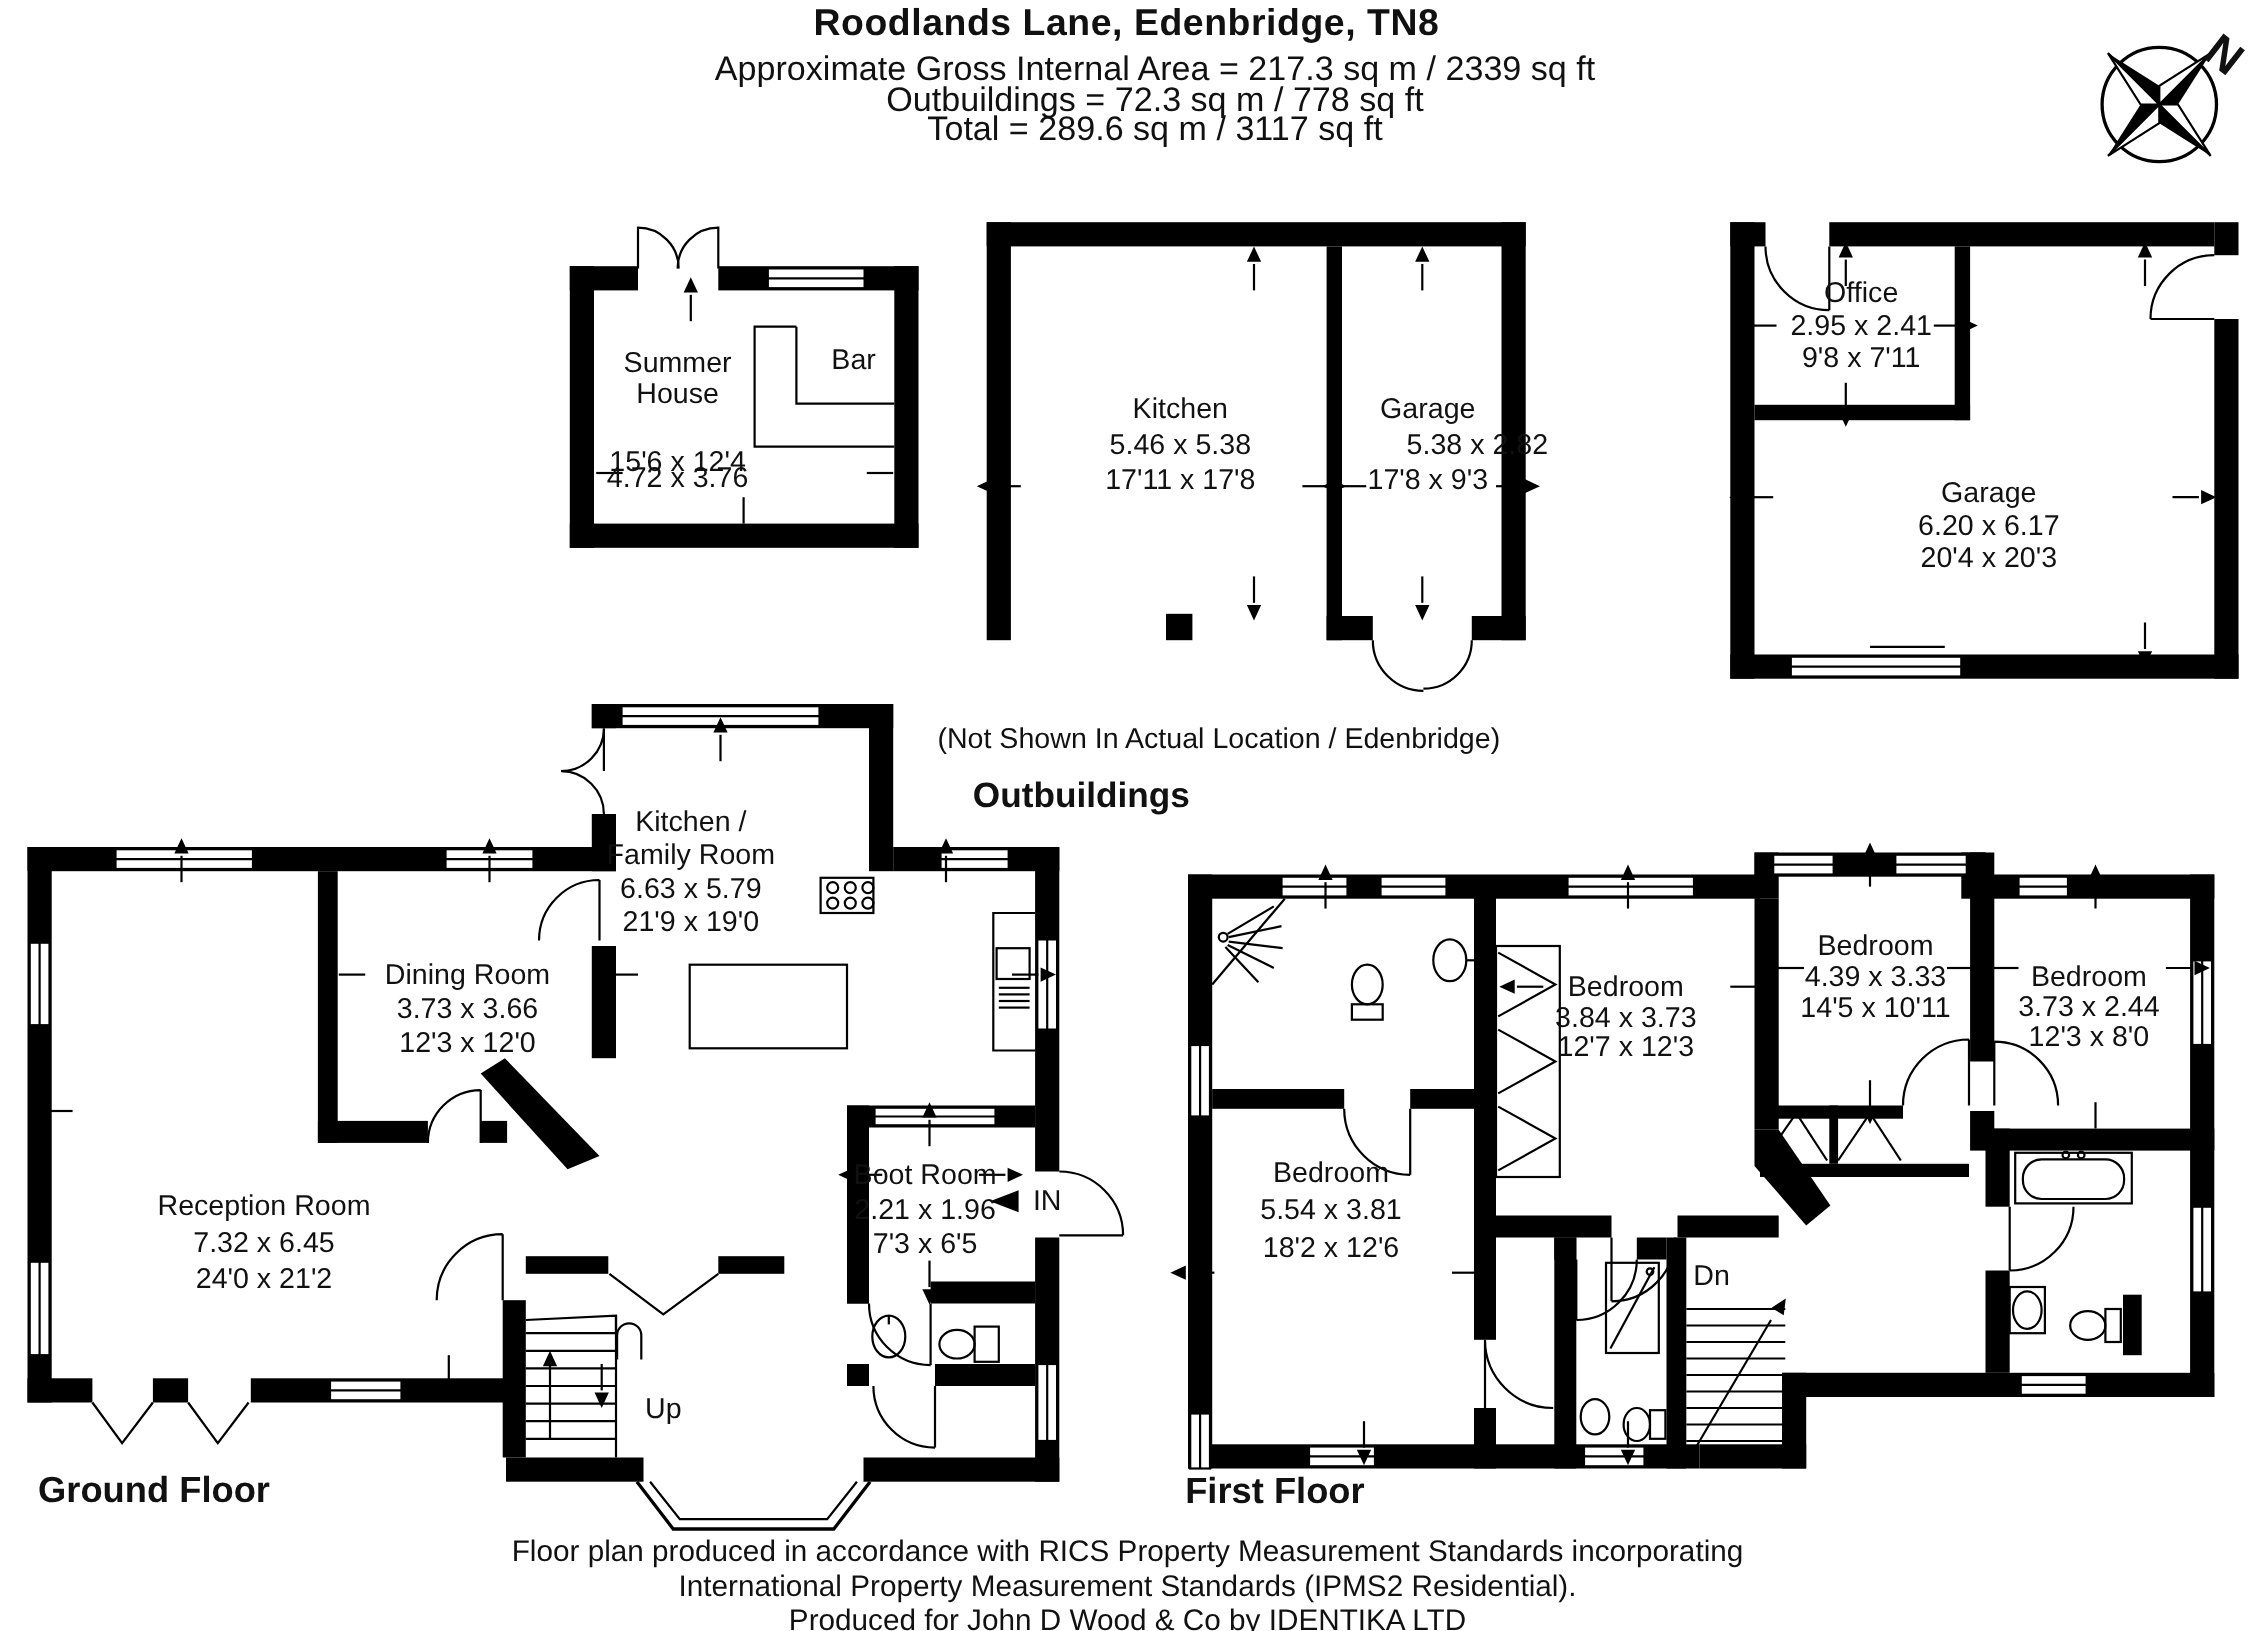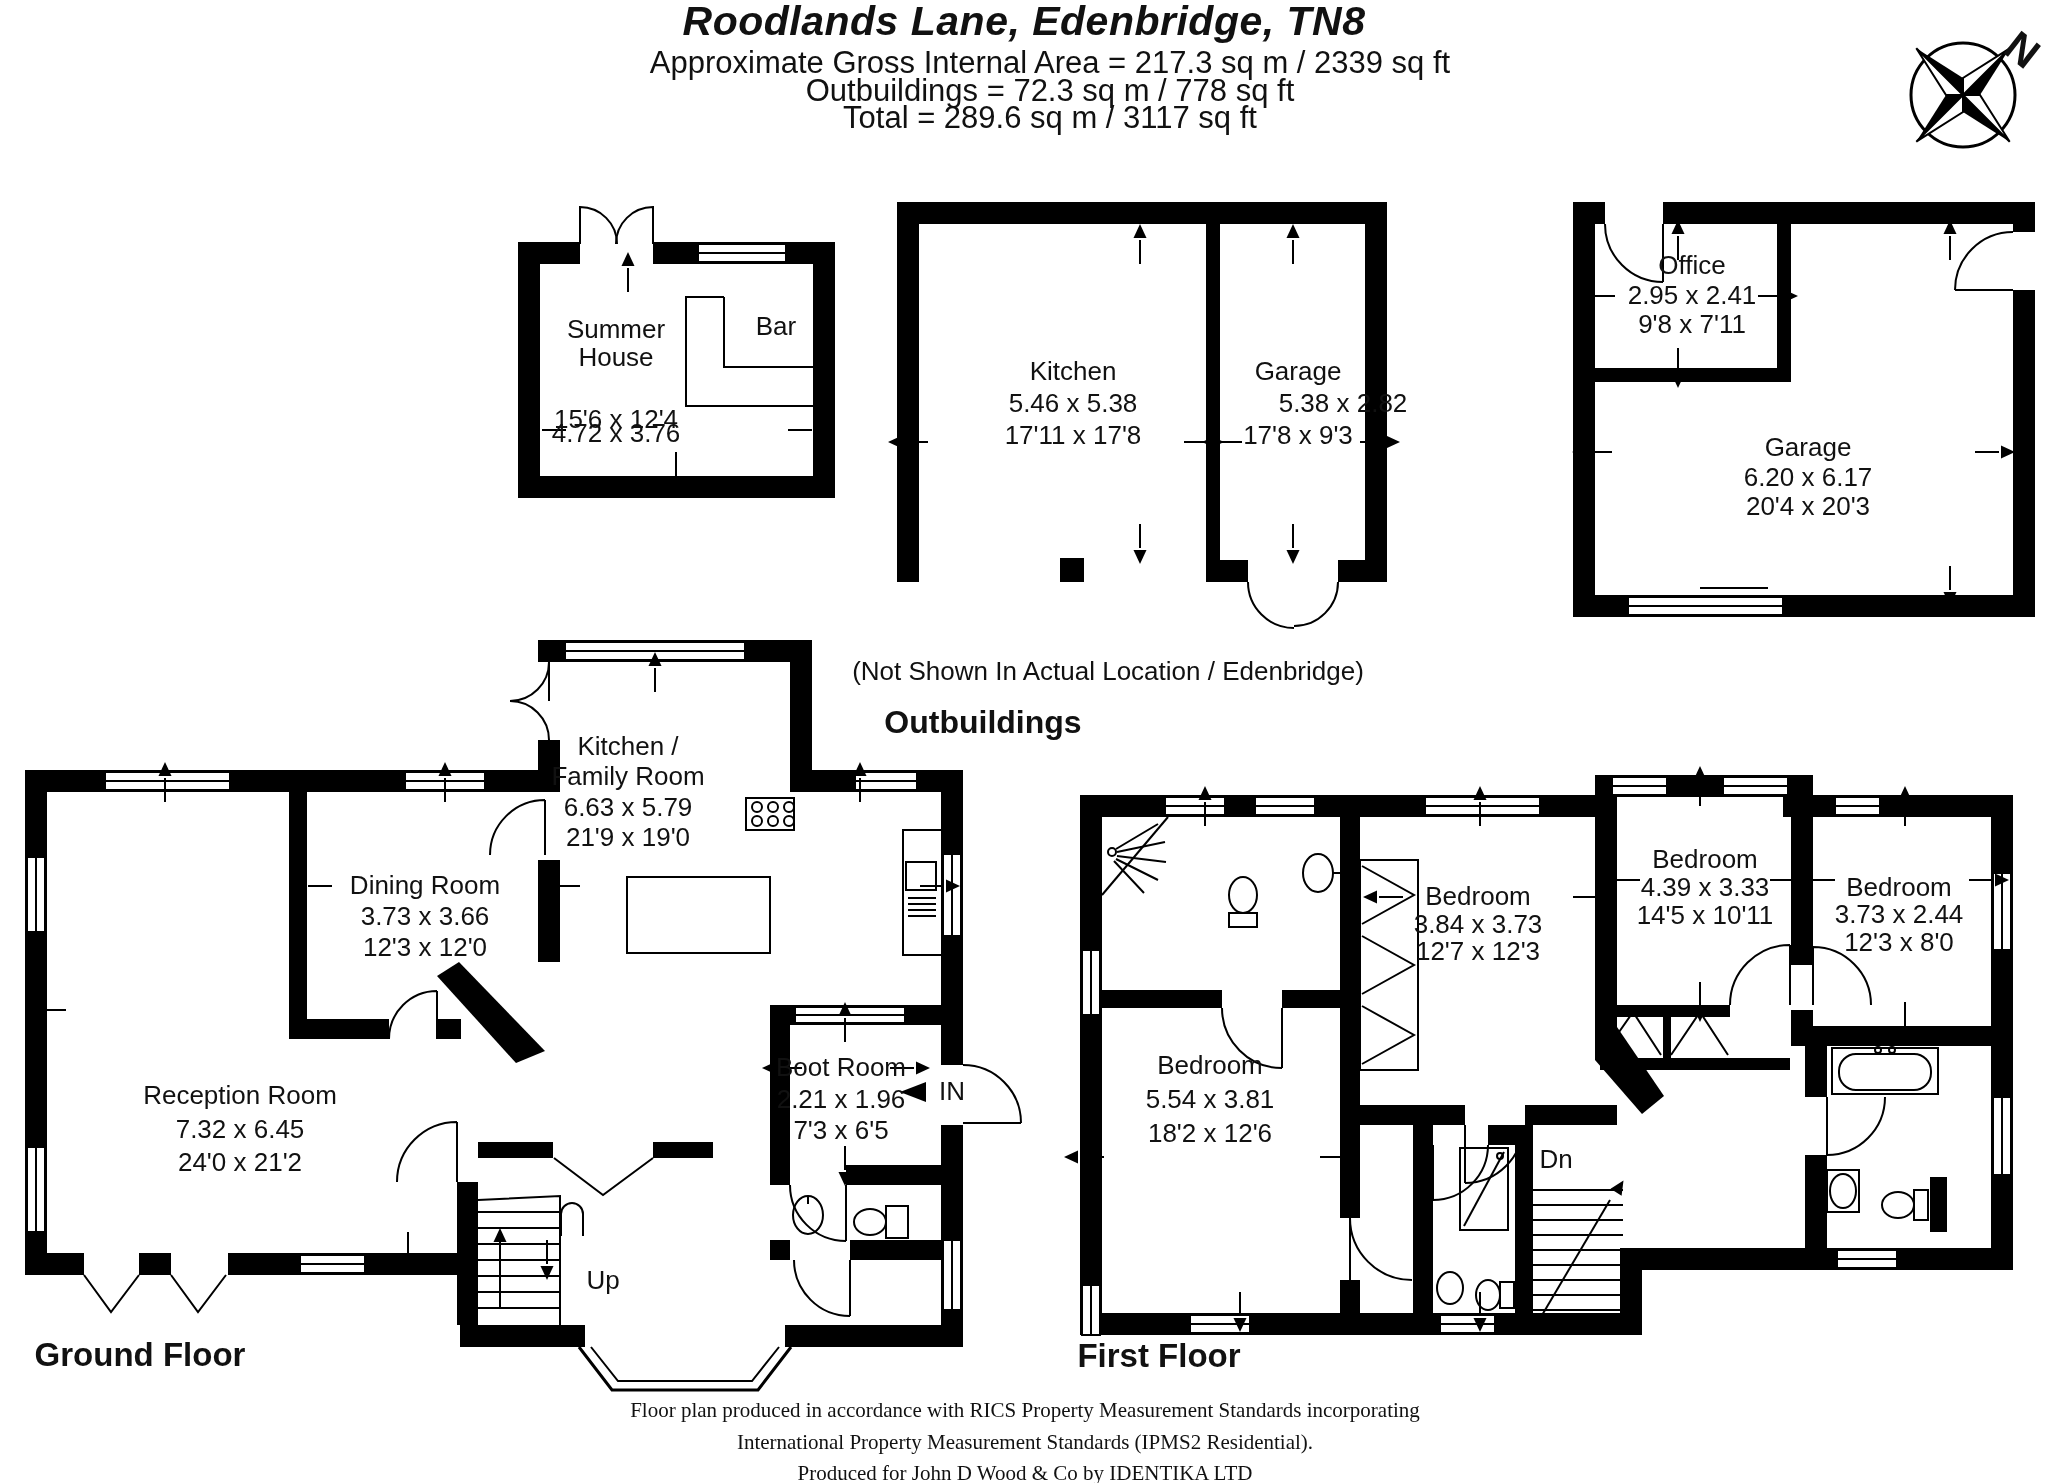--- a/index.html
+++ b/index.html
@@ -1,25 +1,25 @@
 <!DOCTYPE html>
 <html><head>
 <meta charset="utf-8">
 <style>
   html,body{margin:0;padding:0;background:#fff;}
   .stage{position:relative;width:2048px;height:1483px;background:#fff;overflow:hidden;
          font-family:"Liberation Sans",sans-serif;color:#111;}
   .plan-svg{position:absolute;left:0;top:0;}
   .lbl{position:absolute;transform:translate(-50%,-50%);white-space:nowrap;text-align:center;
        font:26px/1.05 "Liberation Sans",sans-serif;color:#111;}
-  .big{font-size:41px;font-weight:bold;letter-spacing:.5px;font-style:italic;}
+  .big{font-size:34px;font-weight:bold;letter-spacing:.5px;}
   .sub{font-size:31px;margin-left:26px;}
   .h2{font-size:32px;font-weight:bold;}
   .h2b{font-size:33px;font-weight:bold;margin-left:16px;}
-  .foot{font-size:21px;font-family:Liberation Serif, serif;}
+  .foot{font-size:27px;}
   .north{font-size:42px;font-weight:bold;transform:translate(-50%,-50%) rotate(38deg);}
   
   .w{fill:#000;stroke:none;}
   .t{fill:none;stroke:#000;stroke-width:2;}
   .t3{fill:none;stroke:#000;stroke-width:3;}
   .wf{fill:#fff;stroke:#000;stroke-width:2;}
   .blk{fill:#000;}
 </style>
 </head>
 <body>

